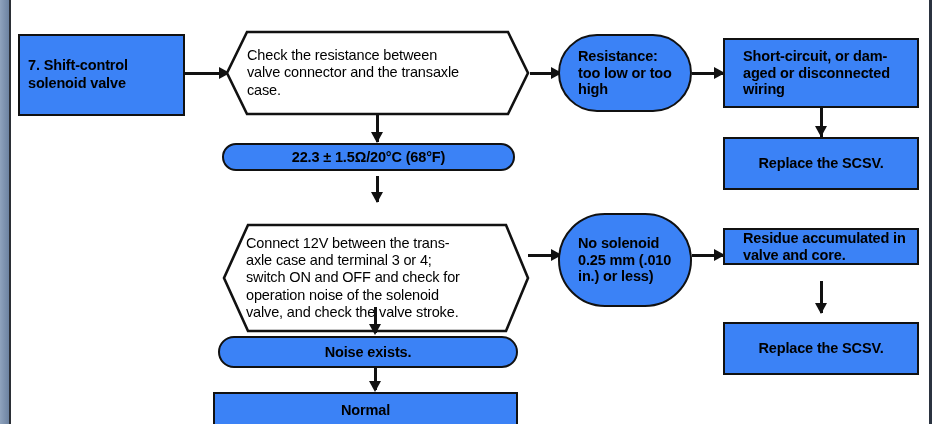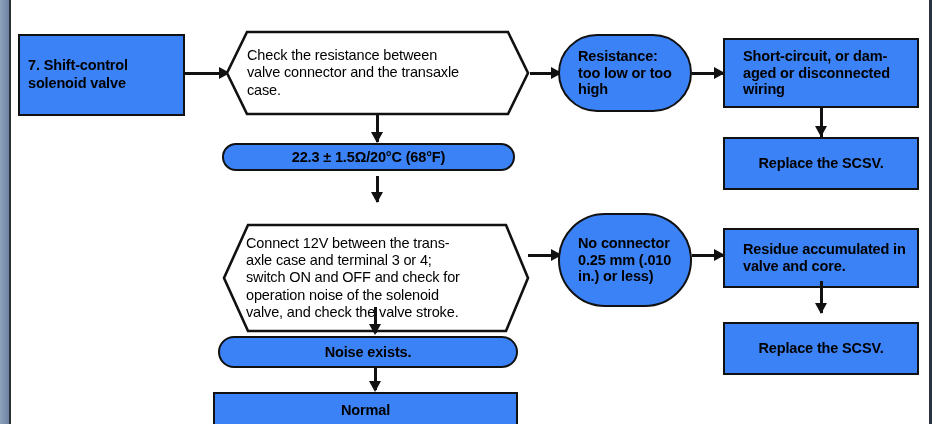--- a/index.html
+++ b/index.html
@@ -216,31 +216,31 @@
         </div>
       </div>
   </div>
 
   <div class="line-h" style="left:528px; top:254px; width:32px;"></div>
   <div class="arrow-r" style="left:551px; top:248.5px;"></div>
 
   <div class="node stadium left-text" style="left:558px; top:213px; width:134px; height:94px;">
     <div class="inner" id="nonoise-lines">
         <div style="width: 100%;">
-          <div>No connector</div>
+          <div>No solenoid</div>
           <div>0.25 mm (.010</div>
           <div>in.) or less)</div>
         </div>
       </div>
   </div>
 
   <div class="line-h" style="left:692px; top:254px; width:32px;"></div>
   <div class="arrow-r" style="left:714px; top:248.5px;"></div>
 
-  <div class="node rect left-text" style="left:723px; top:228px; width:196px; height:60px;">
+  <div class="node rect left-text" style="left:723px; top:228px; width:196px; height:37px;">
     <div class="inner" id="residue-lines">
         <div style="width: 100%;">
           <div>Residue accumulated in</div>
           <div>valve and core.</div>
         </div>
       </div>
   </div>
 
   <div class="line-v" style="left:820px; top:281px; height:32px;"></div>
   <div class="arrow-d" style="left:815px; top:303px;"></div>

